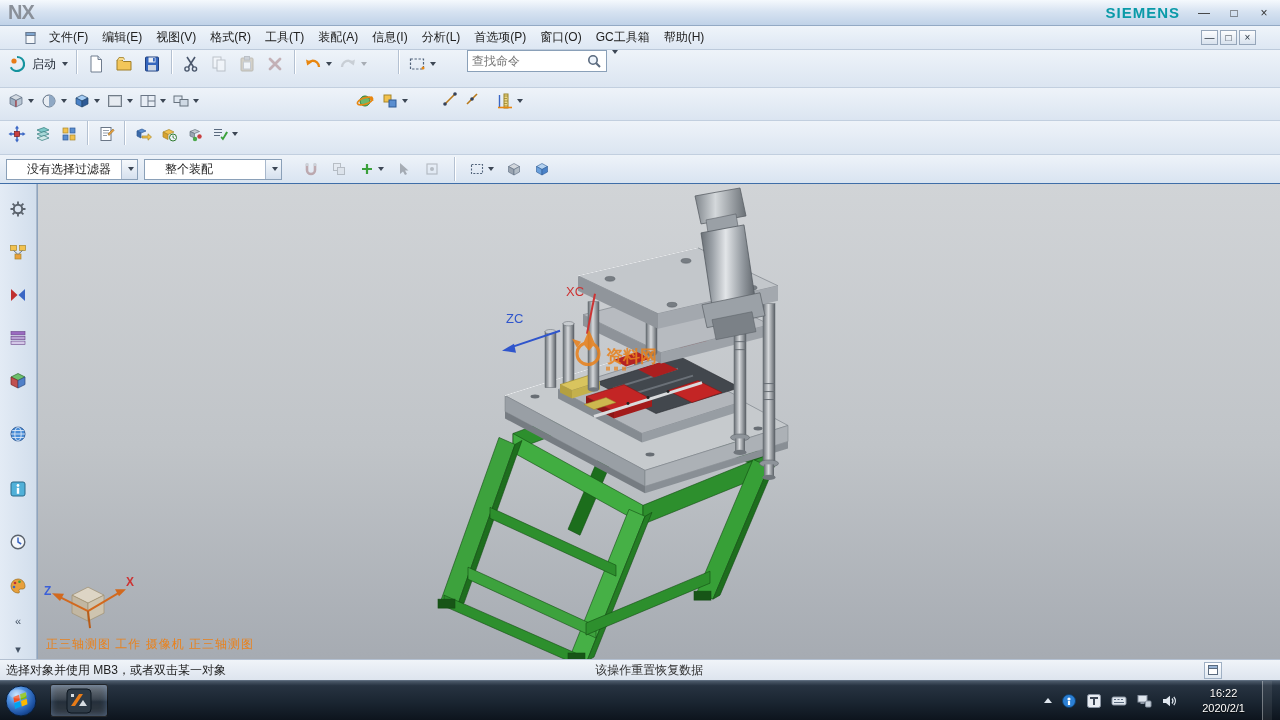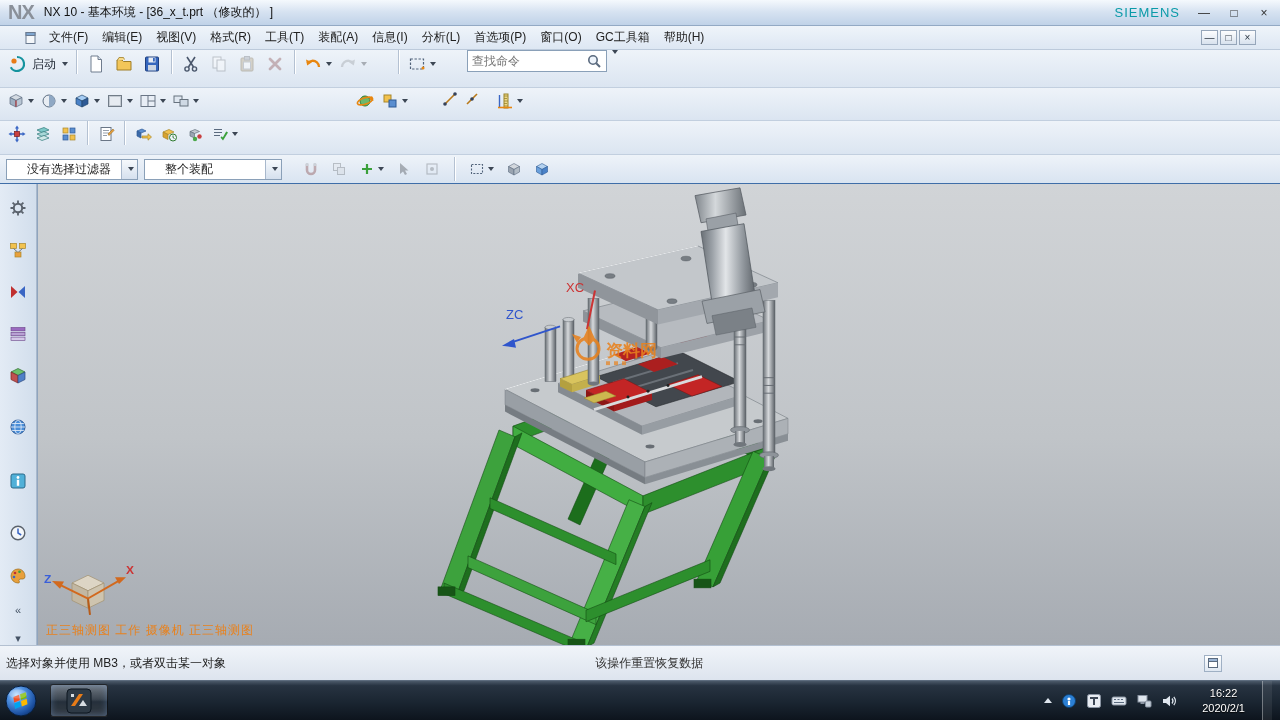--- a/index.html
+++ b/index.html
@@ -4,21 +4,21 @@
 <style>
   *{box-sizing:border-box;margin:0;padding:0}
   html,body{width:1280px;height:720px;overflow:hidden}
   body{font-family:"Liberation Sans","DejaVu Sans",sans-serif;font-size:12px;color:#1c1c1c;background:#000}
   .screen{width:1280px;height:720px;display:flex;flex-direction:column}
 
   
   .titlebar{height:26px;background:linear-gradient(#f5f9fd,#d6e2f1 48%,#c0d2e8);display:flex;align-items:center;padding:0 8px;border-bottom:1px solid #93a9c4;flex:none}
   .nx-logo{font-weight:bold;font-size:20px;color:#8a9099;letter-spacing:-1px;margin-right:10px}
   .title-text{font-size:12px;color:#111}
-  .brand{margin-left:auto;color:#0a9aa8;font-weight:normal;font-size:13px;letter-spacing:1px}
+  .brand{margin-left:auto;color:#0a9aa8;font-weight:bold;font-size:15px;letter-spacing:1px}
   .win-ctl{display:flex;gap:14px;margin-left:16px;color:#333;font-size:12px}
   .win-ctl span{width:16px;text-align:center;cursor:default}
 
   
   .menubar{height:24px;background:linear-gradient(#eff4fa,#dde7f3);display:flex;align-items:center;padding:0 20px;border-bottom:1px solid #bccadb;flex:none}
   .menu-item{padding:3px 7px;color:#222;white-space:nowrap}
   .child-ctl{margin-left:auto;display:flex;gap:2px;padding-right:4px}
   .child-ctl span{width:17px;height:15px;border:1px solid #96a6ba;background:linear-gradient(#fdfdfe,#d8e2ee);font-size:10px;line-height:13px;text-align:center;color:#2c3642}
 
   
@@ -50,21 +50,21 @@
   .rb-ic.first{margin-top:12px}
   .mt27{margin-top:27px}.mt29{margin-top:29px}.mt18{margin-top:18px}.mt16{margin-top:16px}.mt14{margin-top:14px}
   .rb-chev{font-size:11px;color:#445264;width:20px;height:14px;text-align:center;line-height:13px}
 
   .viewport{flex:1;position:relative;background:linear-gradient(#d1d4d7,#c0c4c8 55%,#a6abb2);border-left:1px solid #8fa4bd;overflow:hidden}
   .model-svg{position:absolute;inset:0;width:100%;height:100%}
   .view-status{position:absolute;left:8px;bottom:6px;color:#e8821e;font-size:12px;letter-spacing:1px}
   svg text{font-family:"Liberation Sans","DejaVu Sans",sans-serif}
 
   
-  .statusbar{height:35px;background:linear-gradient(#f0f4f9,#dde4ee);border-top:1px solid #b3c0d1;display:flex;align-items:center;position:relative;flex:none;font-size:12px;color:#222}
+  .statusbar{height:21px;background:linear-gradient(#f0f4f9,#dde4ee);border-top:1px solid #b3c0d1;display:flex;align-items:center;position:relative;flex:none;font-size:12px;color:#222}
   .status-left{padding-left:6px}
   .status-center{position:absolute;left:46.5%;white-space:nowrap;color:#333}
   .status-btn{position:absolute;right:58px;width:18px;height:17px;border:1px solid #9fb0c4;background:linear-gradient(#fff,#dfe8f2);display:flex;align-items:center;justify-content:center}
 
   
   .taskbar{height:40px;background:linear-gradient(#4c5a6a,#273341 12%,#1a2531 55%,#0d141d);display:flex;align-items:center;flex:none;border-top:1px solid #5d6c7e}
   .orb{width:34px;height:34px;margin-left:4px;flex:none}
   .appbtn{width:58px;height:33px;margin-left:12px;border:1px solid rgba(0,0,0,.6);border-radius:3px;background:linear-gradient(rgba(255,255,255,.34),rgba(255,255,255,.14) 46%,rgba(255,255,255,.05) 54%,rgba(255,255,255,.16));box-shadow:inset 0 0 7px rgba(140,190,255,.35);display:flex;align-items:center;justify-content:center}
   .tray{margin-left:auto;display:flex;align-items:center;gap:9px;padding-right:8px}
   .tray svg{display:block}
@@ -72,21 +72,20 @@
   .showdesk{width:10px;height:40px;background:rgba(255,255,255,.07);border-left:1px solid rgba(255,255,255,.35)}
   .tri-up{width:0;height:0;border-left:4px solid transparent;border-right:4px solid transparent;border-bottom:5px solid #dfe6ee}
 </style>
 </head>
 <body>
 
 <div class="screen">
 
   <div class="titlebar">
     <span class="nx-logo">NX</span>
-    <span class="title-text">NX 10 - 基本环境 - [36_x_t.prt （修改的） ]</span>
     <span class="brand">SIEMENS</span>
     <span class="win-ctl">
       <span>—</span>
       <span>□</span>
       <span>×</span>
     </span>
   </div>
 
   <div class="menubar">
     <span style="margin:0 4px;display:flex">

